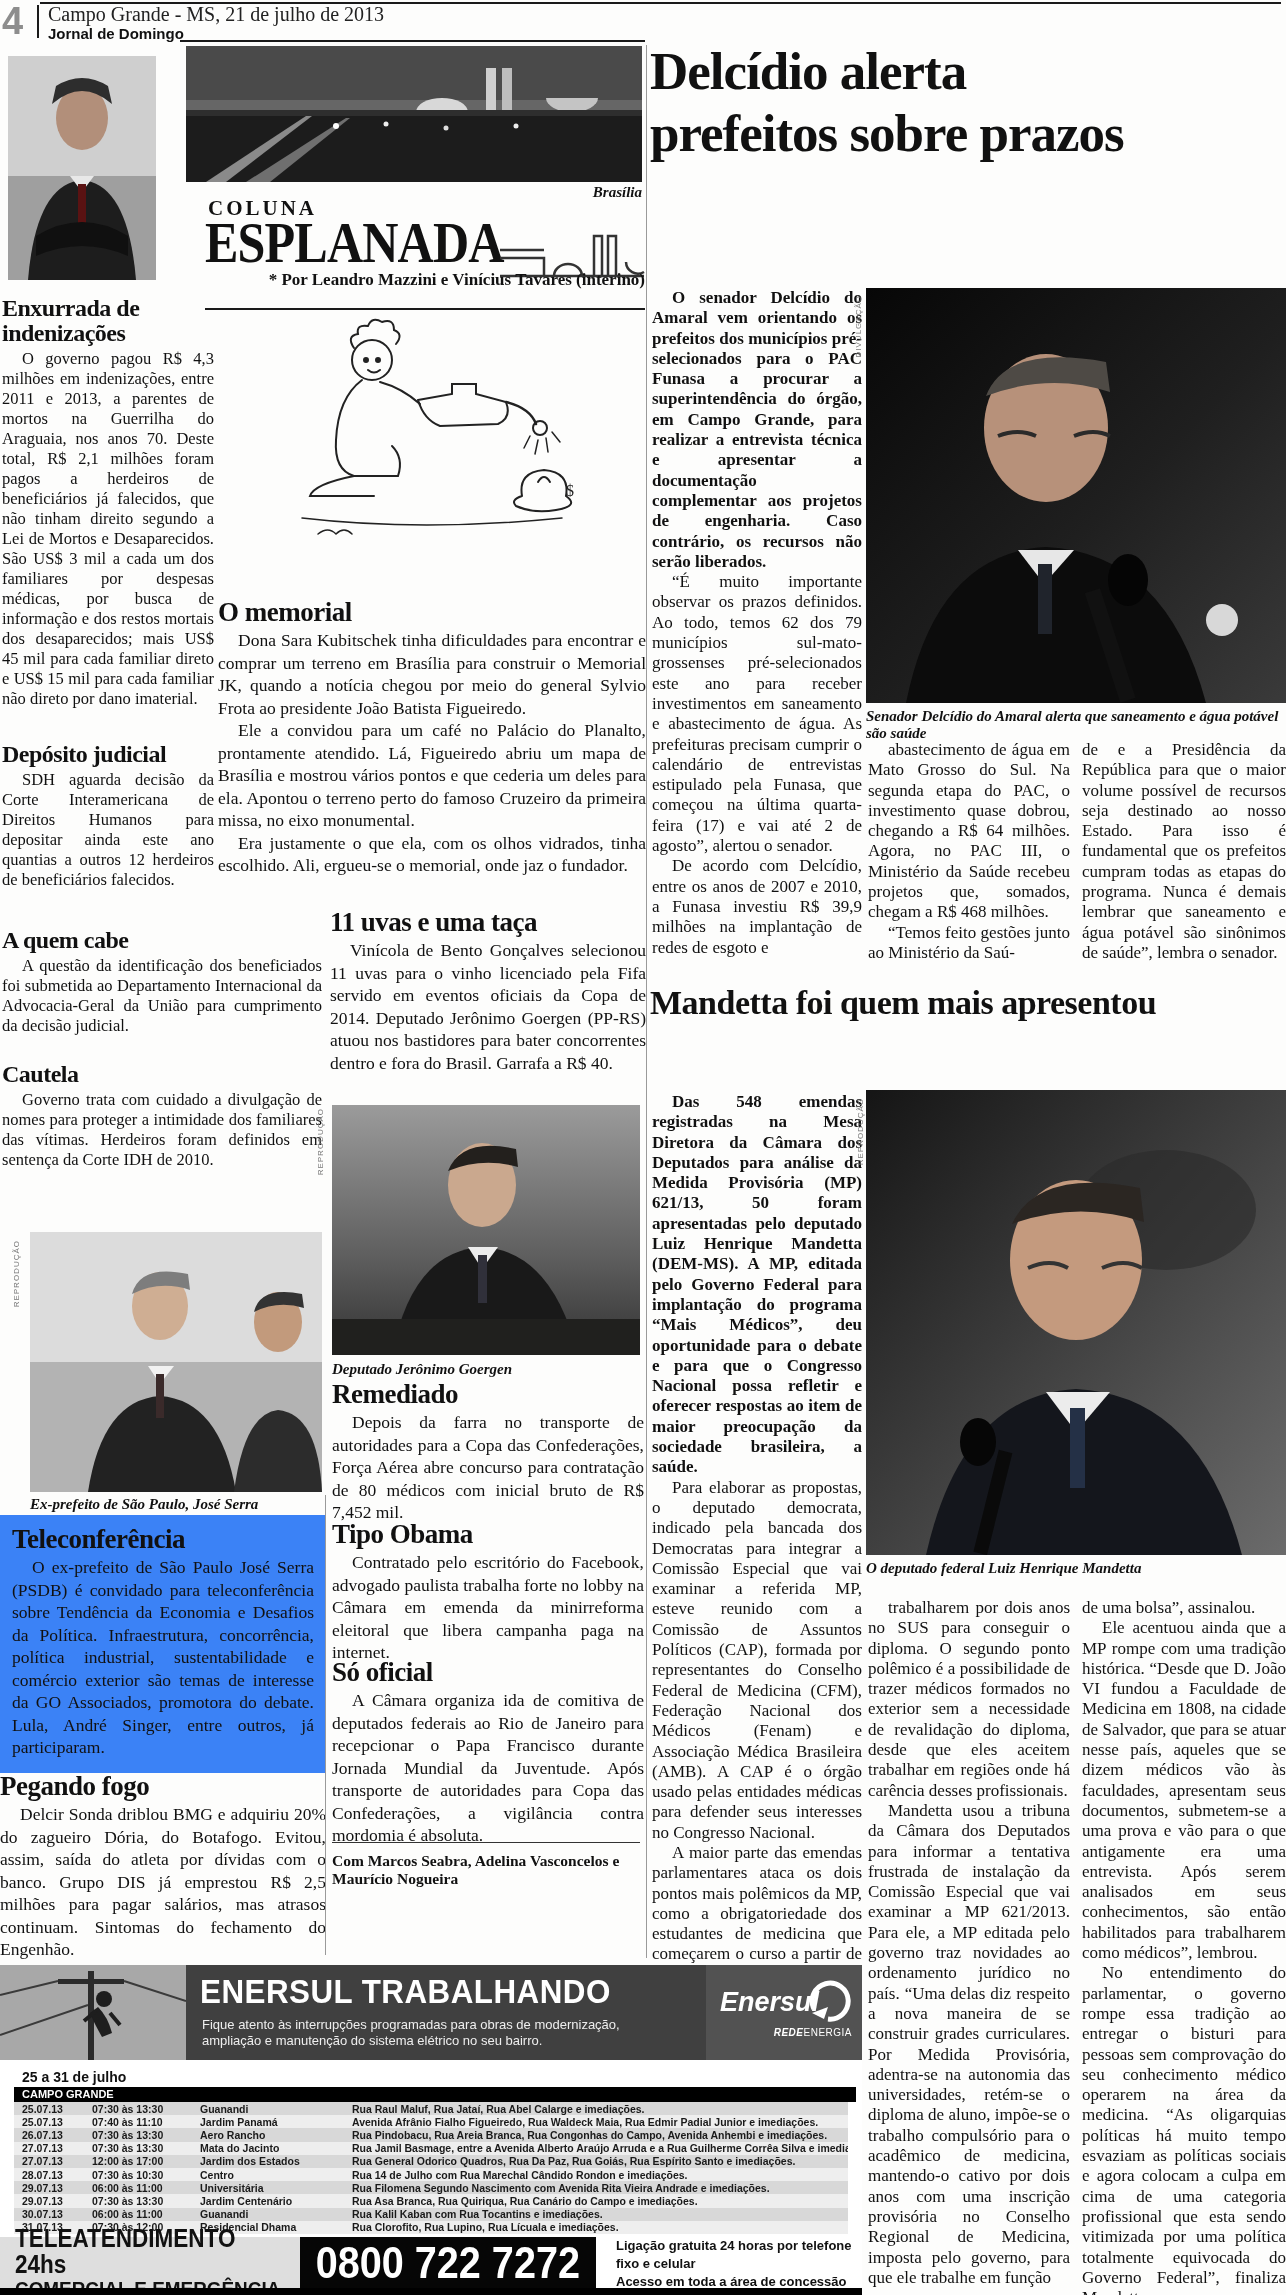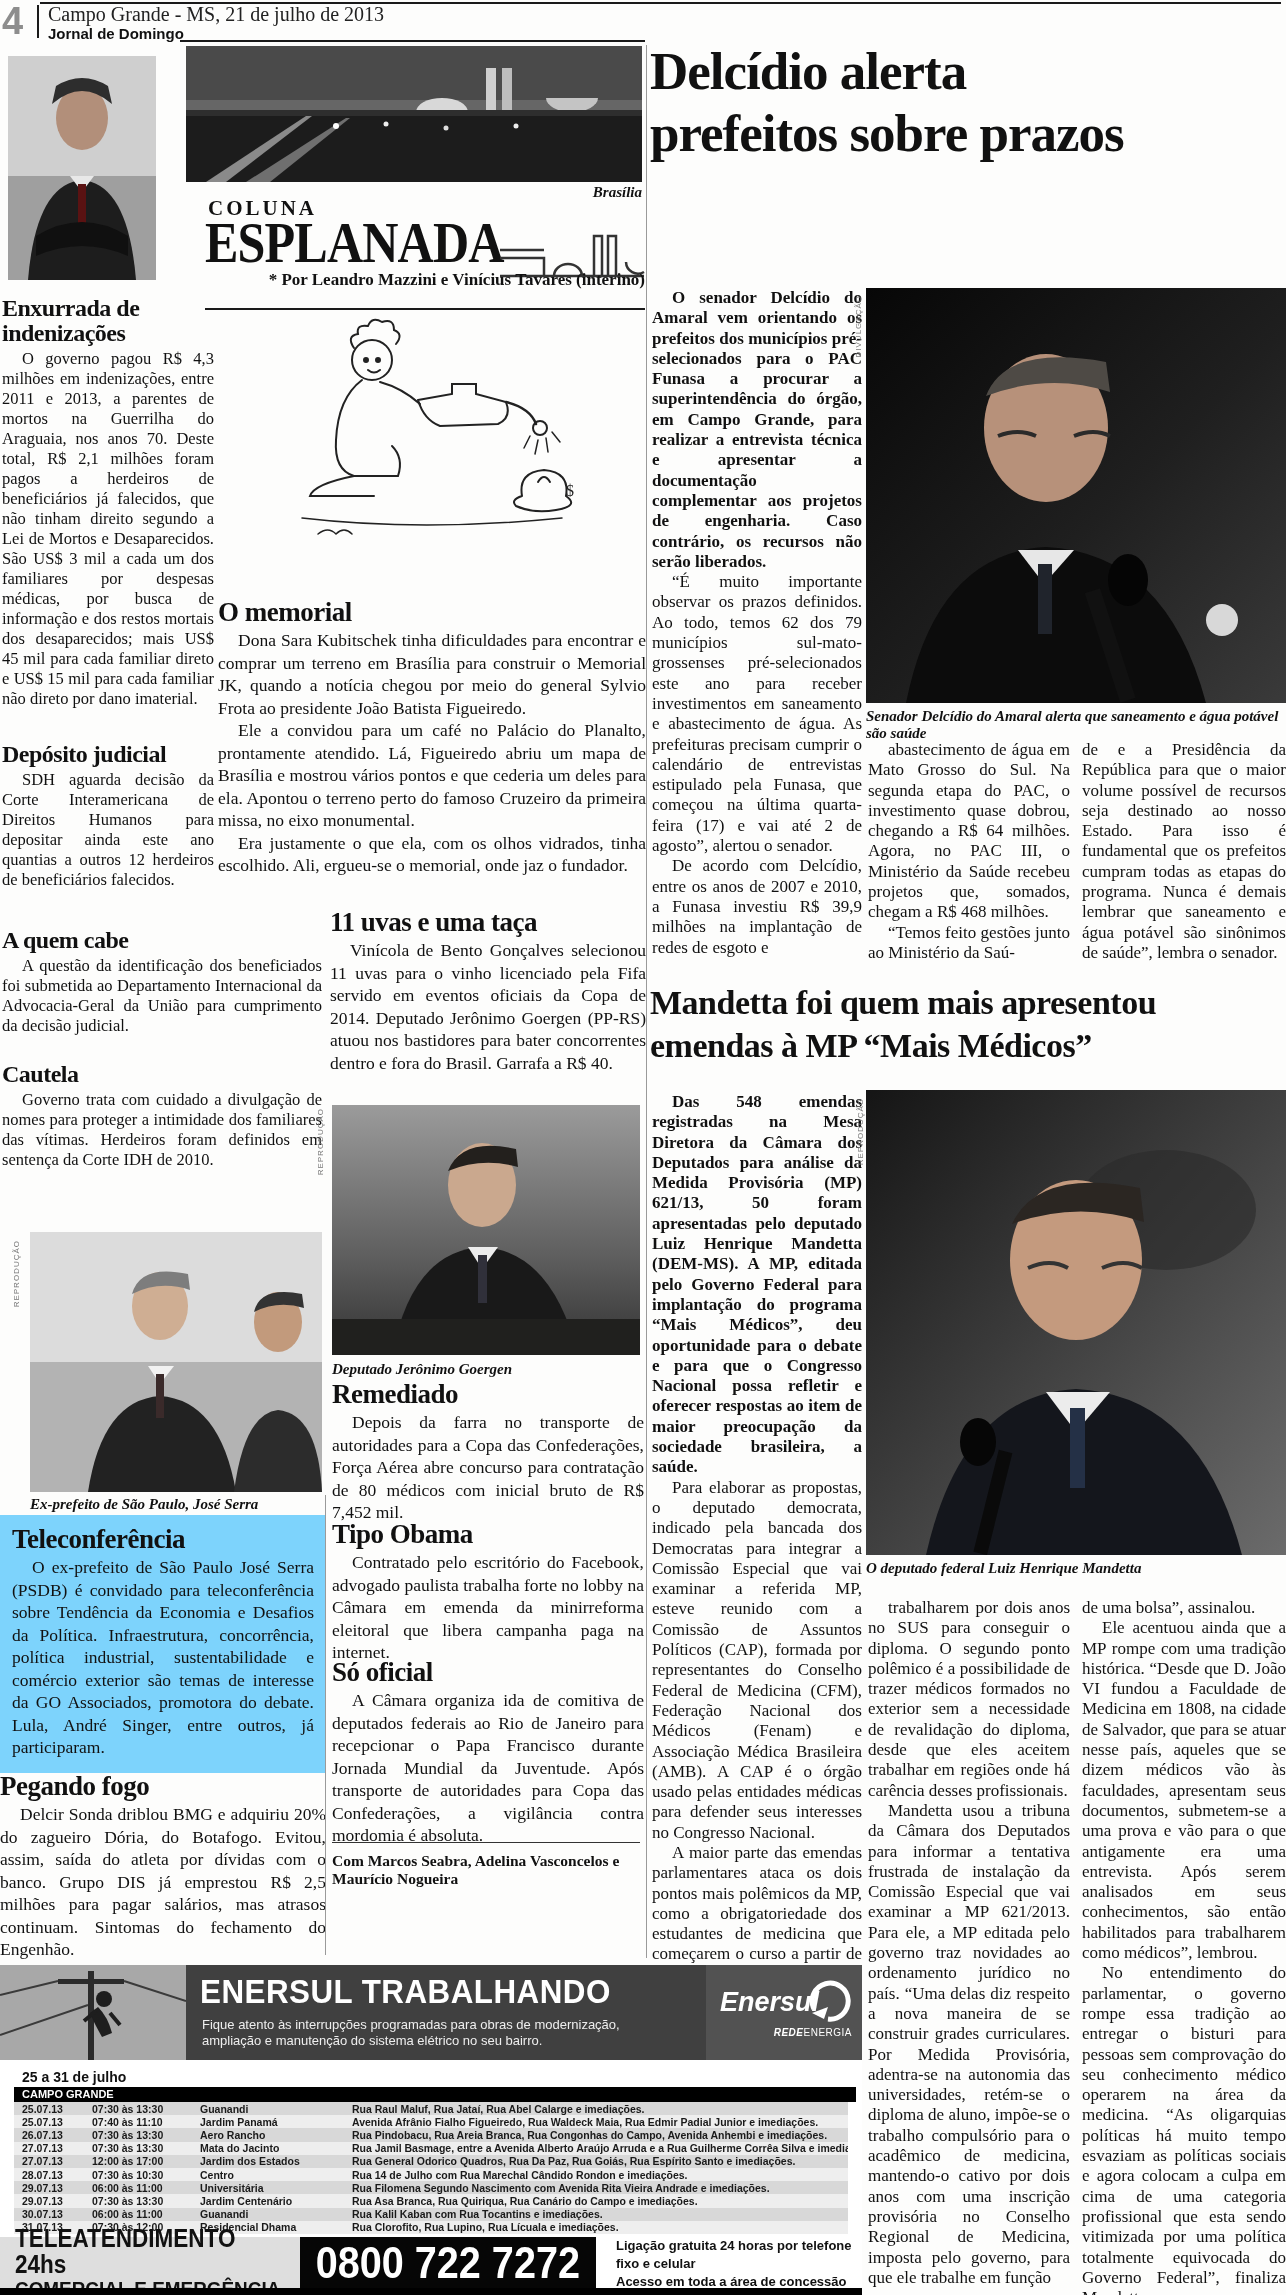--- a/index.html
+++ b/index.html
@@ -16,21 +16,21 @@
   .kicker{font:bold 21px "Liberation Serif",serif;letter-spacing:3px;}
   .masthead{font:bold 57px "Liberation Serif",serif;letter-spacing:-1px;line-height:1;
             transform:scaleX(.88);transform-origin:left top;white-space:nowrap;}
   .mbyline{font:bold 17px "Liberation Serif",serif;text-align:right;}
   
   .sec-title{font:bold 24px "Liberation Serif",serif;letter-spacing:-.5px;margin:0 0 3px;line-height:1.05;}
   .sec-title.big{font-size:27px;}
   .body{font:16.5px/20px "Liberation Serif",serif;text-align:justify;}
   .body p{margin:0;text-indent:20px;}
   .wide .body{font:17.5px/22.5px "Liberation Serif",serif;}
-  .graybox{background:#7dd3fc;padding:10px 12px 14px;box-sizing:border-box;}
+  .graybox{background:#3b82f6;padding:10px 12px 14px;box-sizing:border-box;}
   .caption{font:bold italic 15px "Liberation Serif",serif;color:#111;}
   .vcred{writing-mode:vertical-rl;transform:rotate(180deg);font:8px "Liberation Sans",sans-serif;
          color:#777;letter-spacing:1px;}
   .credits{font:bold 15.5px "Liberation Serif",serif;}
   
   .headline1{font:bold 53px "Liberation Serif",serif;letter-spacing:-1px;line-height:1.17;}
   .headline2{font:bold 34px "Liberation Serif",serif;letter-spacing:-.5px;line-height:1.25;}
   .art{font:17px/20.3px "Liberation Serif",serif;text-align:justify;}
   .art p{margin:0;text-indent:20px;}
   .art p.lead{font-weight:bold;}
@@ -303,21 +303,20 @@
   <div class="abs art" style="left:868px;top:740px;width:202px">
     <p>abastecimento de água em Mato Grosso do Sul. Na segunda etapa do PAC, o investimento quase dobrou, chegando a R$ 64 milhões. Agora, no PAC III, o Ministério da Saúde recebeu projetos que, somados, chegam a R$ 468 milhões.</p>
     <p>“Temos feito gestões junto ao Ministério da Saú-</p>
   </div>
   <div class="abs art" style="left:1082px;top:740px;width:204px">
     <p style="text-indent:0">de e a Presidência da República para que o maior volume possível de recursos seja destinado ao nosso Estado. Para isso é fundamental que os prefeitos cumpram todas as etapas do programa. Nunca é demais lembrar que saneamento e água potável são sinônimos de saúde”, lembra o senador.</p>
   </div>
 
   <div class="abs headline2" style="left:650px;top:982px;width:632px">
     <div>Mandetta foi quem mais apresentou</div>
-    <div>emendas à MP “Mais Médicos”</div>
   </div>
 
   <div class="abs art" style="left:652px;top:1092px;width:210px">
     <p class="lead">Das 548 emendas registradas na Mesa Diretora da Câmara dos Deputados para análise da Medida Provisória (MP) 621/13, 50 foram apresentadas pelo deputado Luiz Henrique Mandetta (DEM-MS). A MP, editada pelo Governo Federal para implantação do programa “Mais Médicos”, deu oportunidade para o debate e para que o Congresso Nacional possa refletir e oferecer respostas ao item de maior preocupação da sociedade brasileira, a saúde.</p>
     <p>Para elaborar as propostas, o deputado democrata, indicado pela bancada dos Democratas para integrar a Comissão Especial que vai examinar a referida MP, esteve reunido com a Comissão de Assuntos Políticos (CAP), formada por representantes do Conselho Federal de Medicina (CFM), Federação Nacional dos Médicos (Fenam) e Associação Médica Brasileira (AMB). A CAP é o órgão usado pelas entidades médicas para defender seus interesses no Congresso Nacional.</p>
     <p>A maior parte das emendas parlamentares ataca os dois pontos mais polêmicos da MP, como a obrigatoriedade dos estudantes de medicina que começarem o curso a partir de 2015, de</p>
   </div>
 
   <div class="abs vcred" style="left:856px;top:1098px">REPRODUÇÃO</div>
   <div class="ph" style="left:866px;top:1090px;width:420px;height:465px">

